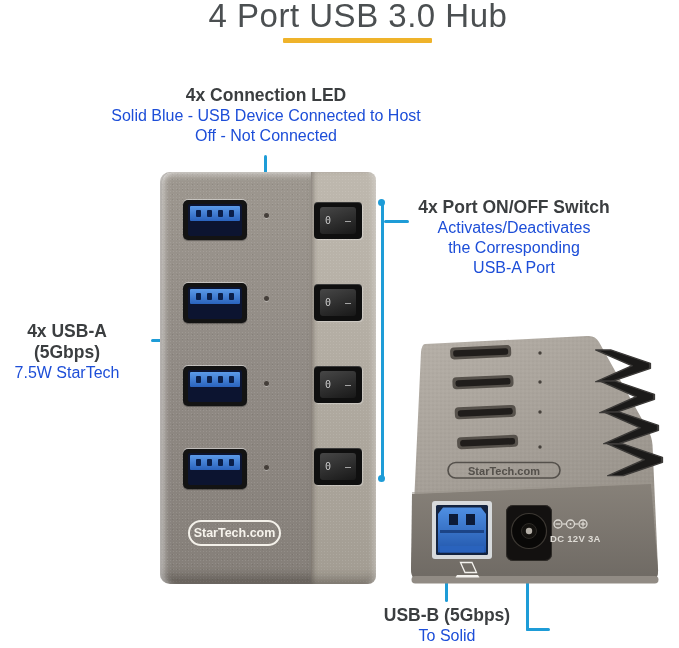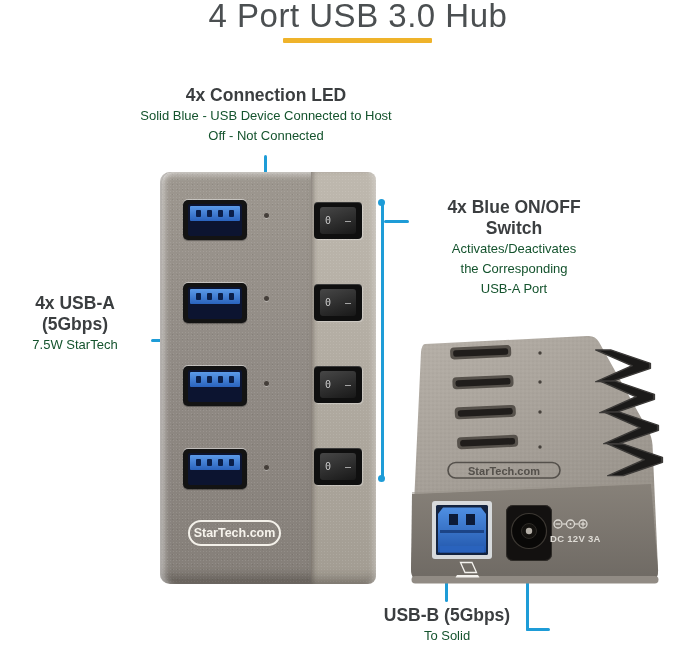--- a/index.html
+++ b/index.html
@@ -13,24 +13,24 @@
     font-size:33px;font-weight:300;color:#4b4f51;text-align:center;
     letter-spacing:0.5px;line-height:40px;
   }
   .title-underline{
     position:absolute;left:283px;top:38px;width:149px;height:5px;
     background:#efb32a;border-radius:1px;
   }
   
   .ann{position:absolute;text-align:center;}
   .ann-h{font-size:17.5px;font-weight:700;color:#3b3e40;line-height:21px;}
-  .ann-b{font-size:13px;color:#14532d;line-height:20px;}
+  .ann-b{font-size:16px;color:#1d4ed8;line-height:20px;}
   .ann-led{left:66px;top:85px;width:400px;}
   .ann-switch{left:418px;top:197px;width:192px;}
-  .ann-usba{left:1px;top:293px;width:132px;margin-left:8px;}
+  .ann-usba{left:1px;top:321px;width:132px;}
   .ann-usbb{left:377px;top:605px;width:140px;}
   .ann-power{left:531px;top:605px;width:120px;margin-top:44px;}
   
   .vline,.hline,.bdot,.arrow-up{position:absolute;}
   .vline{width:3px;background:#1e9cd7;border-radius:1.5px;}
   .hline{height:3px;background:#1e9cd7;border-radius:1.5px;}
   .bdot{width:7px;height:7px;border-radius:50%;background:#1e9cd7;}
   .arrow-up{width:0;height:0;border-left:5px solid transparent;
     border-right:5px solid transparent;border-bottom:8px solid #1e9cd7;}
   
@@ -99,21 +99,21 @@
   <h1 class="title">4 Port USB 3.0 Hub</h1>
   <div class="title-underline"></div>
 
   <div class="ann ann-led">
     <div class="ann-h">4x Connection LED</div>
     <div class="ann-b">Solid Blue - USB Device Connected to Host</div>
     <div class="ann-b">Off - Not Connected</div>
   </div>
 
   <div class="ann ann-switch">
-    <div class="ann-h">4x Blue ON/OFF Switch</div>
+    <div class="ann-h">4x Port ON/OFF Switch</div>
     <div class="ann-b">Activates/Deactivates</div>
     <div class="ann-b">the Corresponding</div>
     <div class="ann-b">USB-A Port</div>
   </div>
 
   <div class="ann ann-usba">
     <div class="ann-h">4x USB-A (5Gbps)</div>
     <div class="ann-b">7.5W StarTech</div>
   </div>
 

